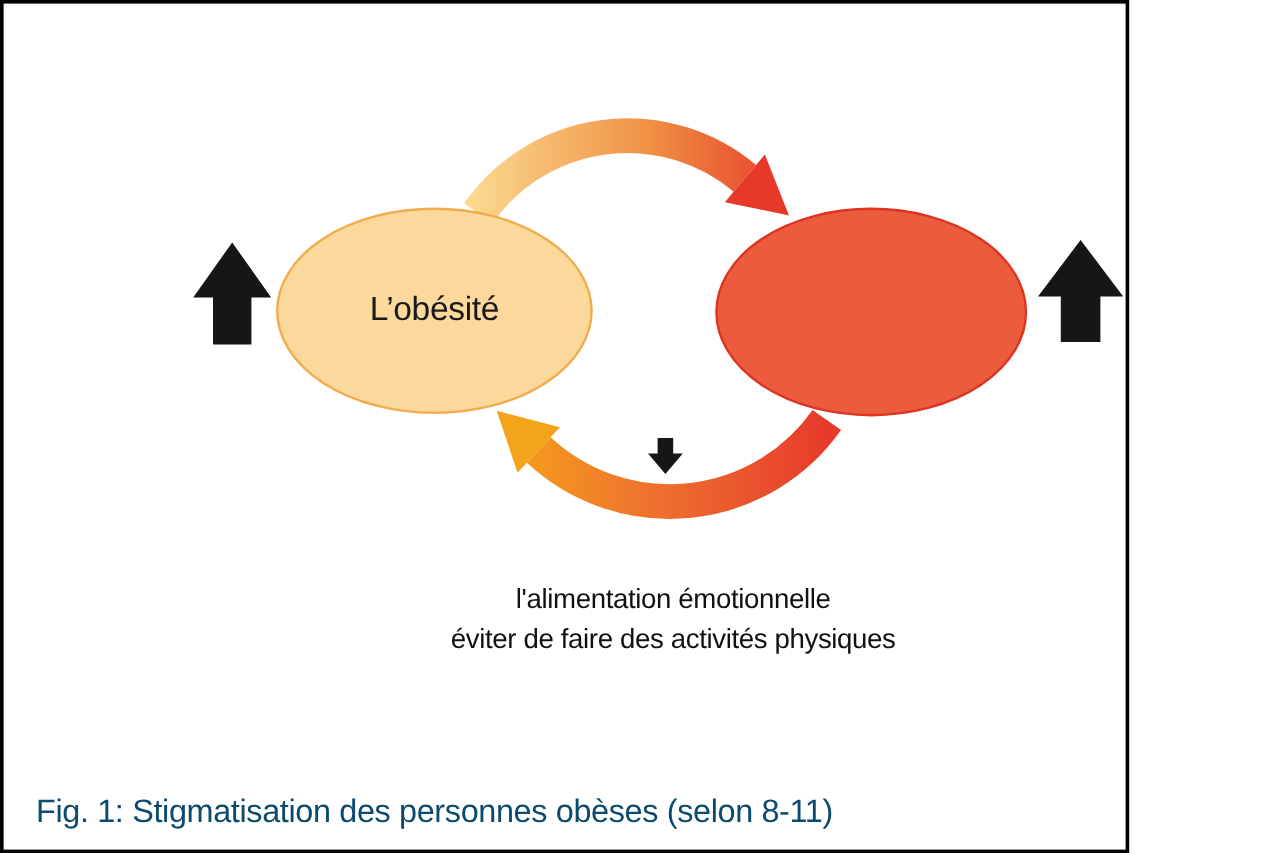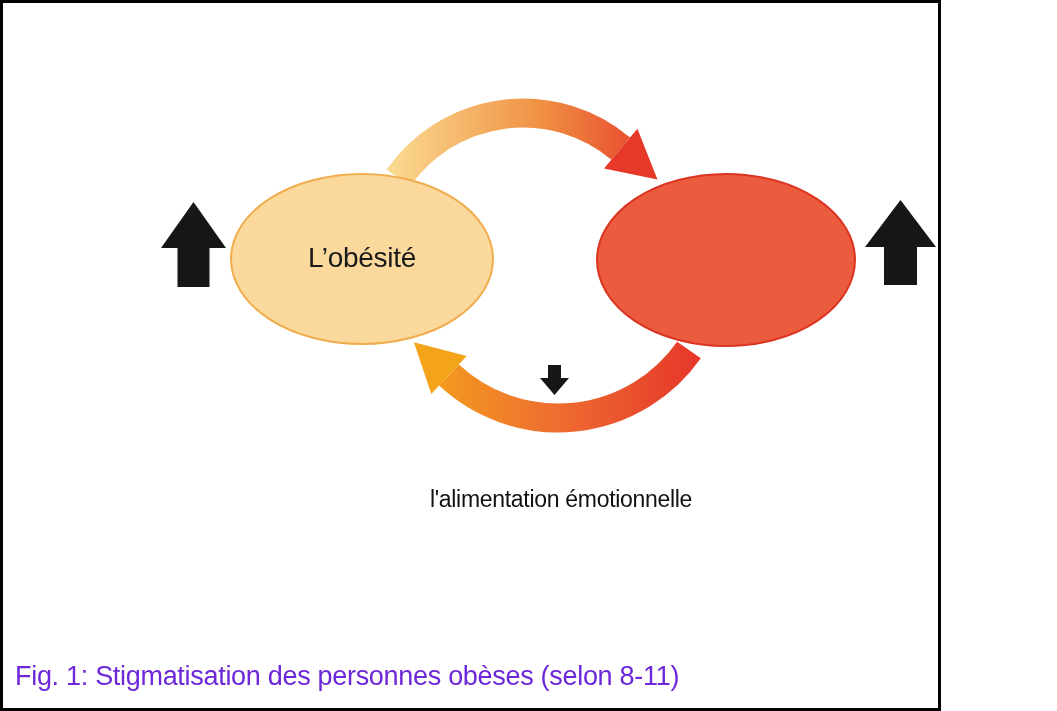--- a/index.html
+++ b/index.html
@@ -42,24 +42,24 @@
     line-height: 33px;
     color: #111111;
     letter-spacing: -0.3px;
     margin-top: 23px;
   }
   .description-line {
     display: block;
   }
   .figure-caption {
     position: absolute;
-    left: 12px;
+    left: 27px;
     top: 658px;
     font-size: 27px;
-    color: #6d28d9;
+    color: #0c4a6e;
     letter-spacing: -0.3px;
   }
 </style>
 </head>
 <body>
 
 <div class="figure-canvas">
 
   <svg class="diagram-svg" width="1057" height="711" viewBox="0 0 1057 711" xmlns="http://www.w3.org/2000/svg">
     <defs>
@@ -89,17 +89,18 @@
 
     <polygon points="897.5,197 933,244 914,244 914,282 881,282 881,244 862,244" fill="#161616"></polygon>
 
     <polygon points="545,362 558,362 558,375 566,375 551.5,392 537,375 545,375" fill="#161616"></polygon>
   </svg>
 
   <div class="obesity-label">L’obésité</div>
 
   <div class="description-block">
     <span class="description-line">l'alimentation émotionnelle</span>
+    <span class="description-line">éviter de faire des activités physiques</span>
   </div>
 
   <div class="figure-caption">Fig. 1: Stigmatisation des personnes obèses (selon 8-11)</div>
 
 </div>
 
 </body></html>

